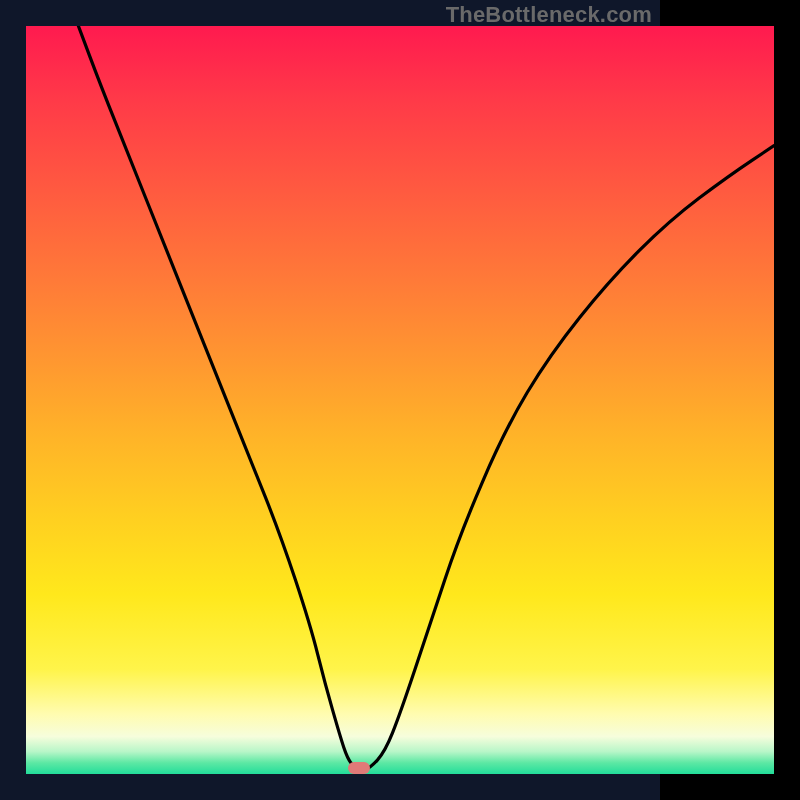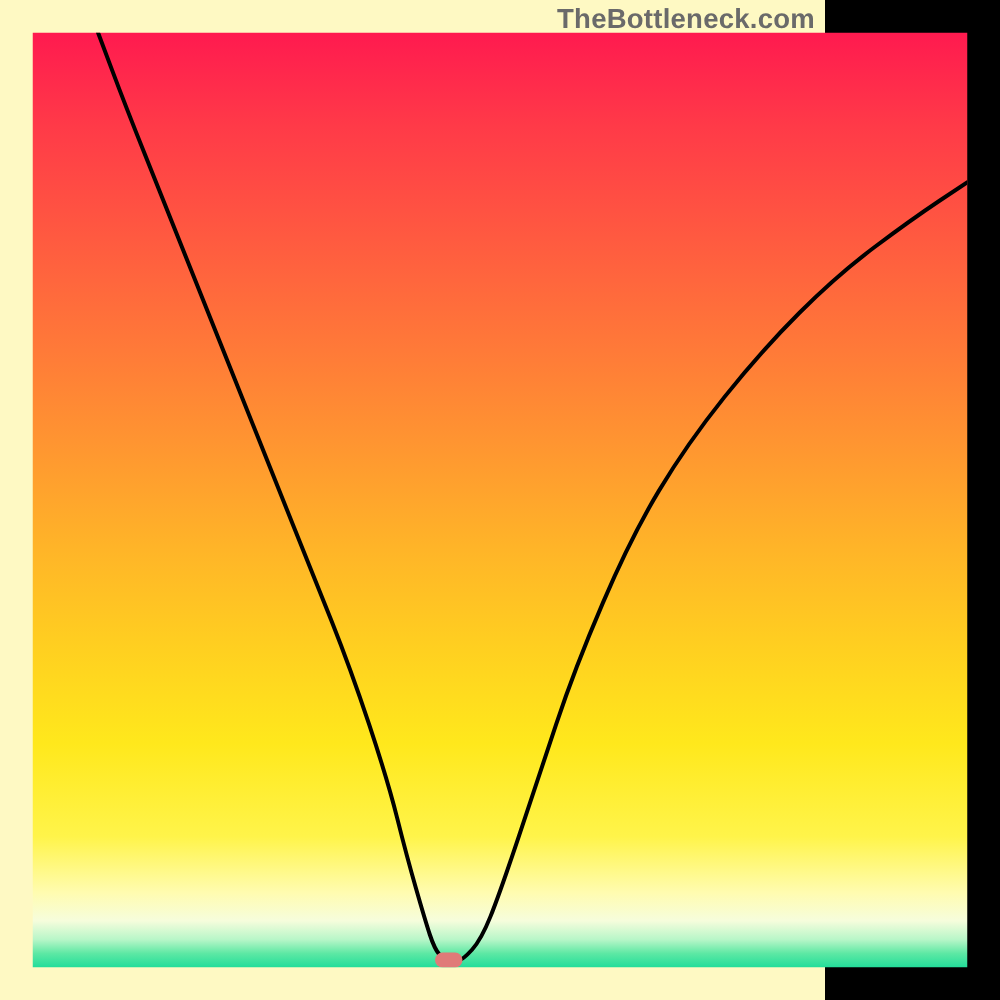--- a/index.html
+++ b/index.html
@@ -7,21 +7,21 @@
     padding: 0;
     width: 800px;
     height: 800px;
     background: #000;
     font-family: Arial, Helvetica, sans-serif;
   }
   .frame {
     position: relative;
     width: 660px;
     height: 800px;
-    background: #fef9c3;
+    background: #0f172a;
   }
   .watermark {
     position: absolute;
     top: 2px;
     right: 8px;
     color: #6a6a6a;
     font-size: 22px;
     font-weight: 600;
     letter-spacing: 0.2px;
     z-index: 5;

